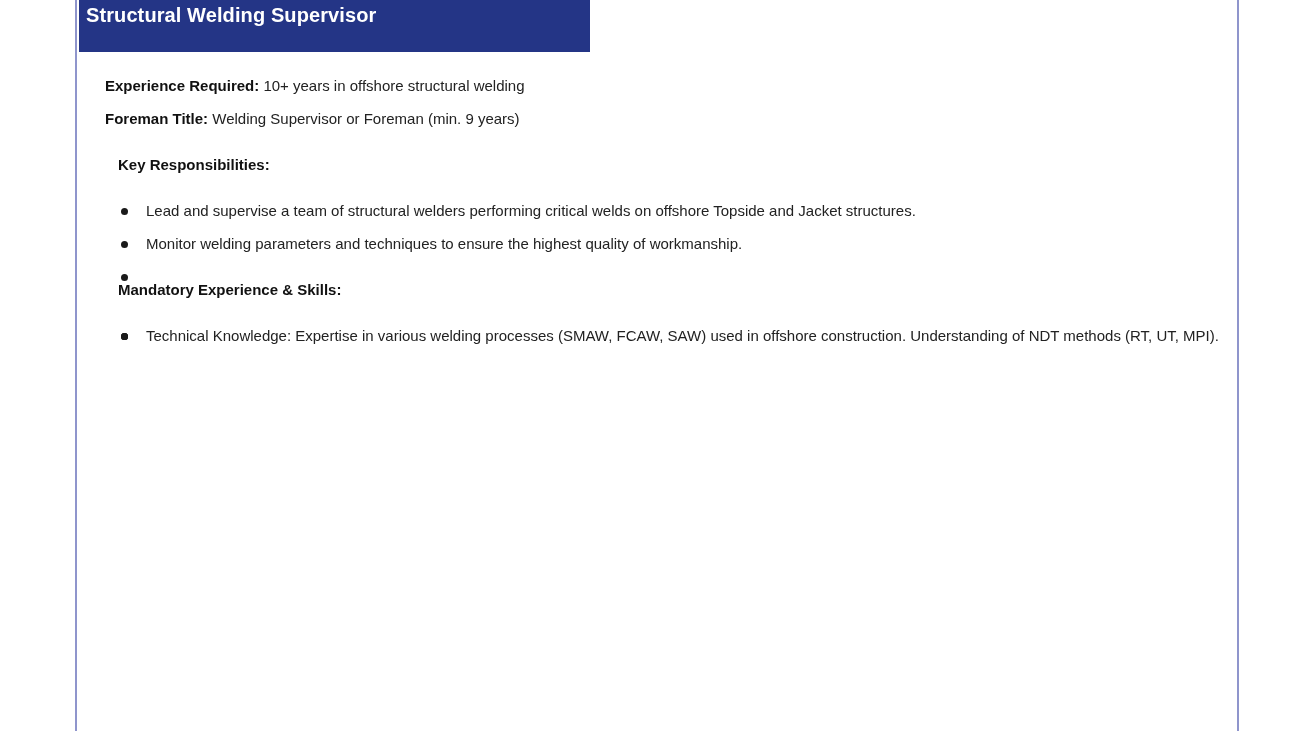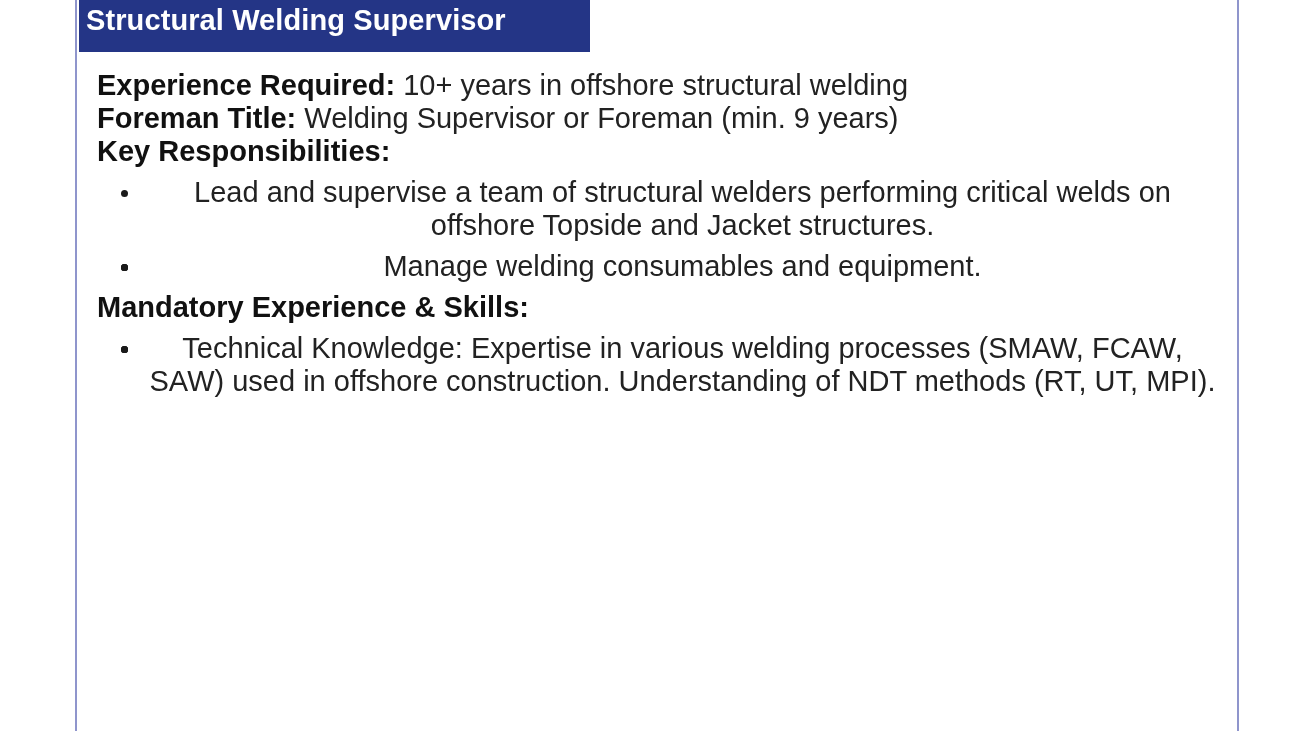--- a/index.html
+++ b/index.html
@@ -30,58 +30,57 @@
       top: 0;
       width: 511px;
       height: 62px;
       background: #243586;
       box-sizing: border-box;
       padding-top: 14px;
       padding-left: 7px;
     }
     .title-banner h1 {
       margin: 0;
-      font-size: 29px;
+      font-size: 20px;
       font-weight: bold;
       color: #ffffff;
       letter-spacing: 0.1px;
       white-space: nowrap;
     }
     .content {
       position: absolute;
-      left: 20px;
+      left: 28px;
       top: 79px;
       width: 1130px;
-      font-size: 29px;
+      font-size: 15px;
       line-height: 33px;
       color: #222222;
     }
     .field-line {
       margin: 0;
       white-space: nowrap;
     }
     .field-label {
       font-weight: bold;
       color: #111111;
     }
     .section-heading {
-      margin: 0;
+      margin: 13px;
       font-weight: bold;
       color: #111111;
     }
     ul.bullets {
       margin: 0;
       padding: 0;
       list-style: none;
     }
     ul.bullets li {
       position: relative;
       padding-left: 41px;
-      margin: 8px;
-      text-align: center;
+      margin: 0;
     }
     ul.bullets li .bullet {
       position: absolute;
       left: 16px;
       top: 14px;
       width: 7px;
       height: 7px;
       border-radius: 50%;
       background: #1a1a1a;
     }
@@ -94,23 +93,22 @@
     <h1>Structural Welding Supervisor</h1>
   </div>
 
   <div class="content">
     <p class="field-line"><span class="field-label">Experience Required:</span><span> 10+ years in offshore structural welding</span></p>
     <p class="field-line"><span class="field-label">Foreman Title:</span><span> Welding Supervisor or Foreman (min. 9 years)</span></p>
 
     <p class="section-heading">Key Responsibilities:</p>
     <ul class="bullets">
       <li><span class="bullet"></span><span>Lead and supervise a team of structural welders performing critical welds on offshore Topside and Jacket structures.</span></li>
+      <li><span class="bullet"></span><span>Monitor welding parameters and techniques to ensure the highest quality of workmanship.</span></li>
       <li><span class="bullet"></span></li>
-      <li><span class="bullet"></span></li>
-      <li><span class="bullet"></span><span>Manage welding consumables and equipment.</span></li>
     </ul>
 
     <p class="section-heading">Mandatory Experience &amp; Skills:</p>
     <ul class="bullets">
       <li><span class="bullet"></span></li>
       <li><span class="bullet"></span></li>
       <li><span class="bullet"></span><span>Technical Knowledge: Expertise in various welding processes (SMAW, FCAW, SAW) used in offshore construction. Understanding of NDT methods (RT, UT, MPI).</span></li>
     </ul>
   </div>
 </div>

